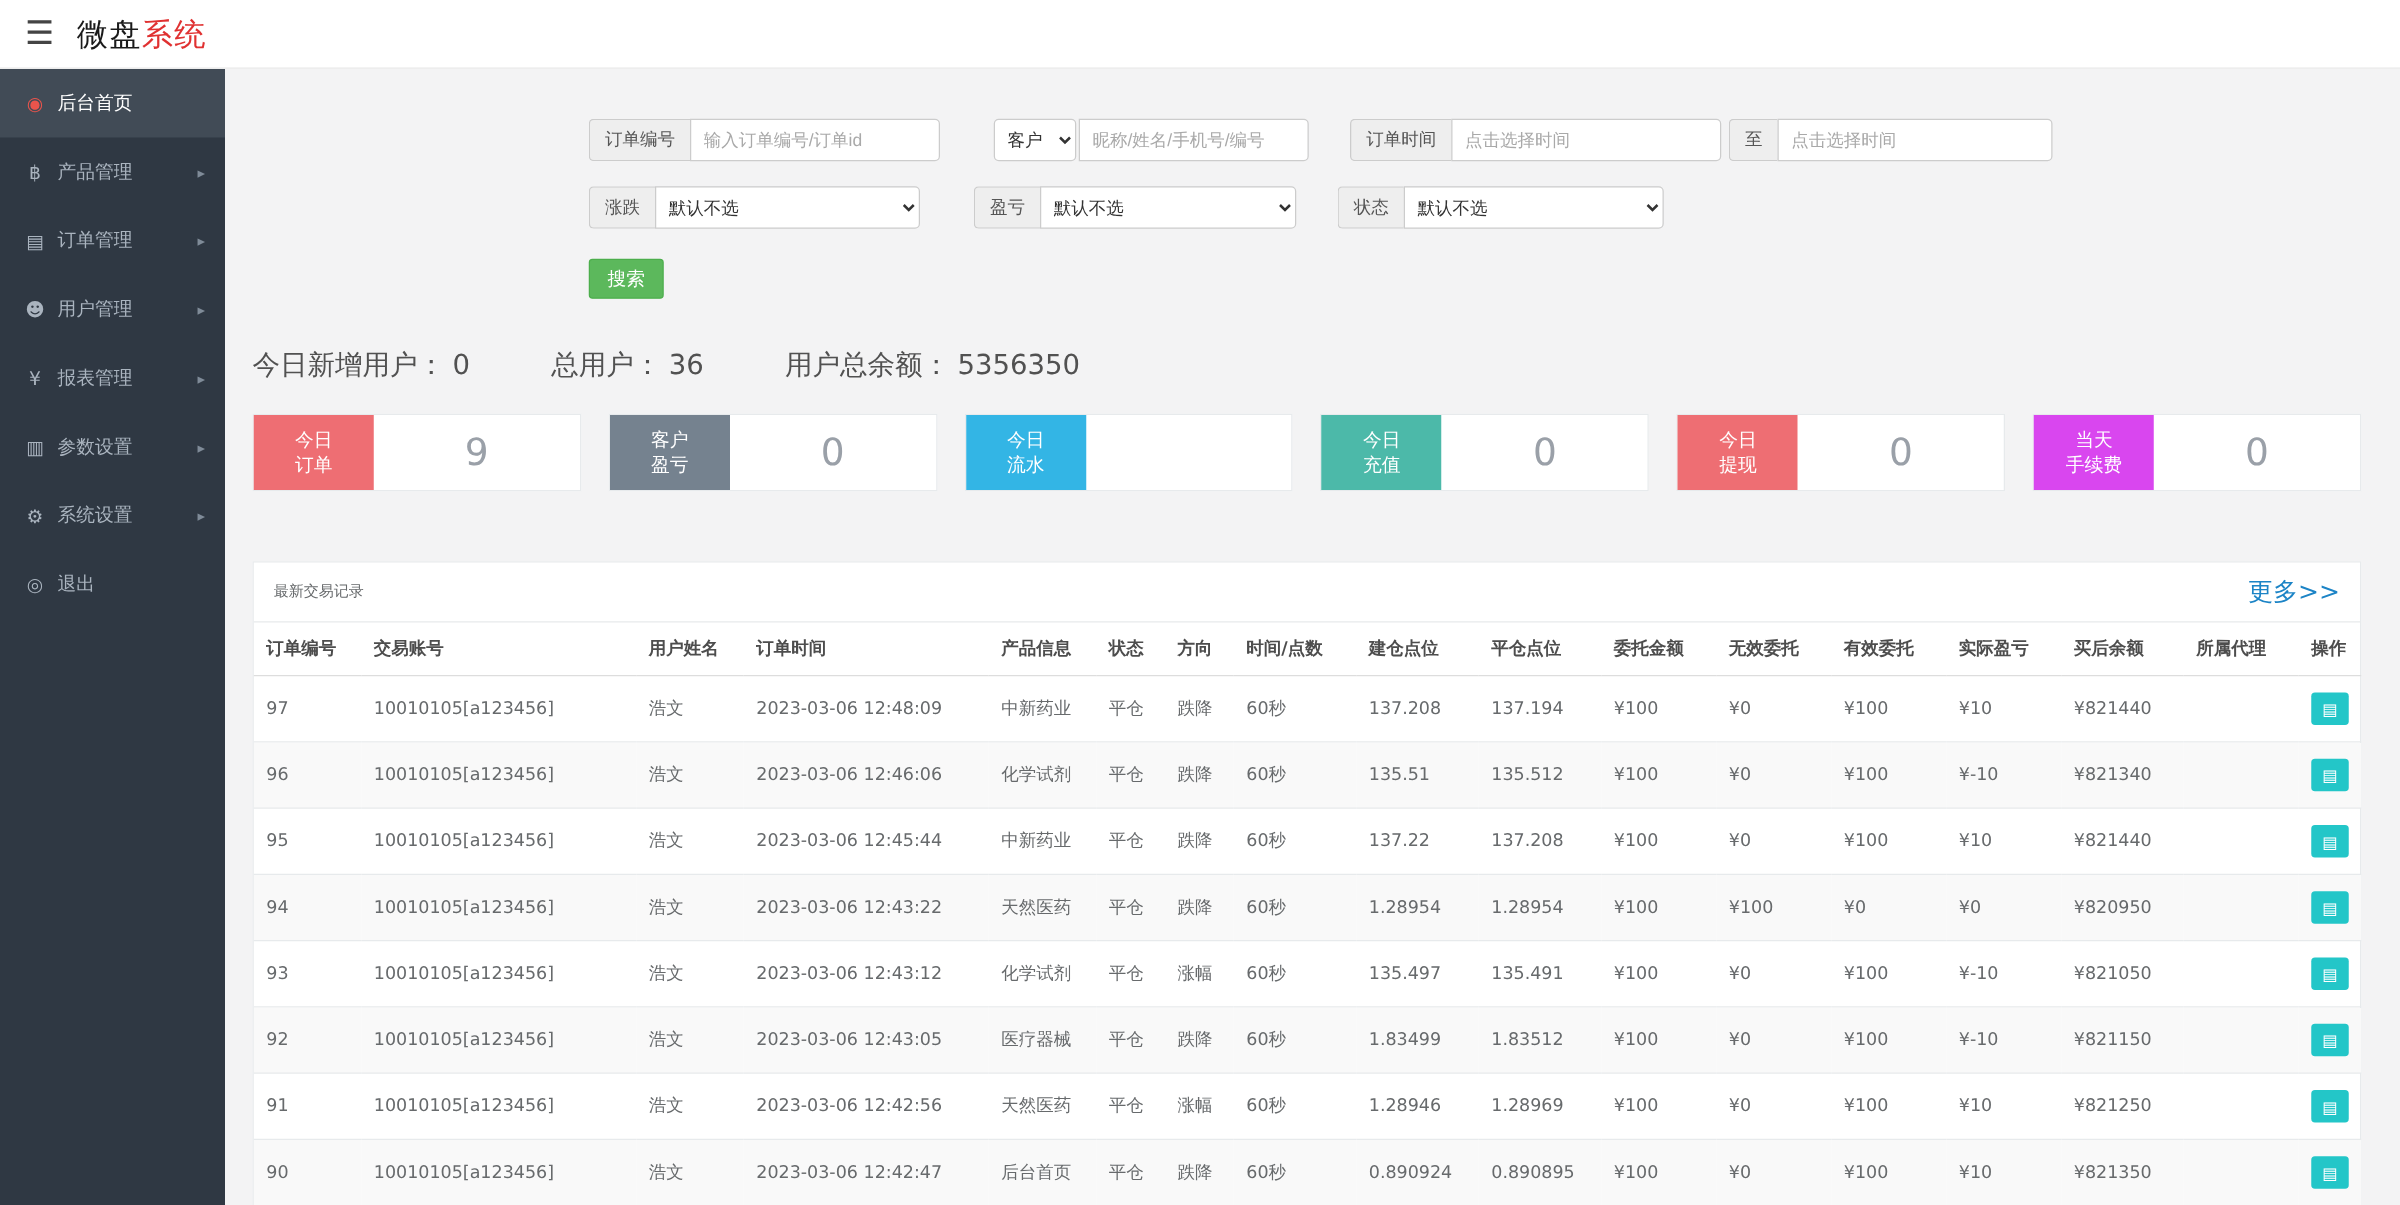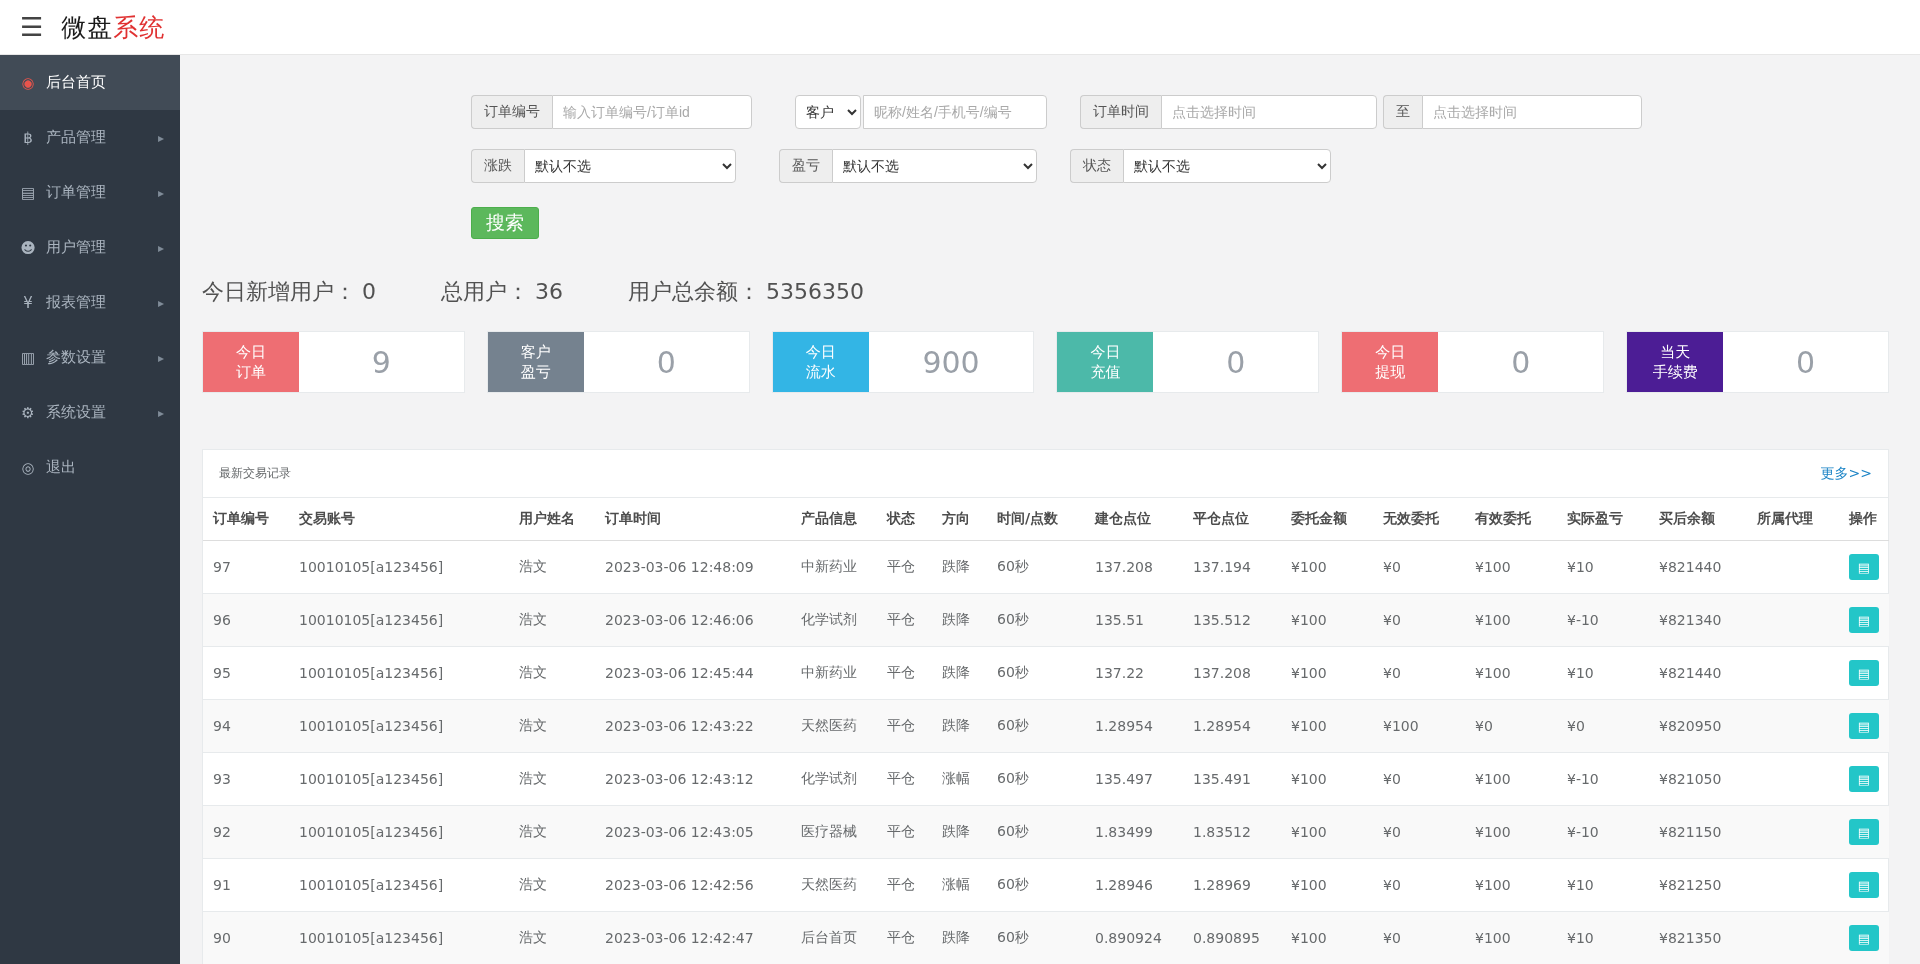--- a/index.html
+++ b/index.html
@@ -35,41 +35,41 @@
   .tinput{height:34px;border:1px solid #ccc;border-radius:0 4px 4px 0;padding:0 10px;
     font-size:14px;color:#555;background:#fff;outline:none}
   .tinput::placeholder{color:#a9a9a9}
   .w-a{width:200px}.w-b{width:184px}.w-c{width:216px}.w-d{width:220px}
   select.sel{height:34px;border:1px solid #ccc;background:#fff;color:#333;font-size:14px;
     padding:0 6px;outline:none}
   .sel-left{border-radius:4px;width:66px;margin-right:2px}
   .sel-right{border-radius:0 4px 4px 0}
   .w-s1{width:212px}.w-s2{width:205px}.w-s3{width:208px}
   .search-btn{margin-top:4px;height:32px;padding:0 14px;background:#5cb85c;border:1px solid #4cae4c;
-    border-radius:3px;color:#fff;font-size:19px;cursor:pointer}
+    border-radius:3px;color:#fff;font-size:15px;cursor:pointer}
 
   
   .stats-line{margin-top:38px;font-size:22px;color:#515151}
   .stats-line .stat{margin-right:58px}
   .stats-line .num{margin-left:6px}
 
   
   .cards{display:flex;gap:22px;width:1687px;margin-top:24px}
   .card{flex:1;display:flex;background:#fff;border:1px solid #e7eaec;height:62px}
   .card-label{width:96px;flex:none;color:#fff;display:flex;flex-direction:column;
     justify-content:center;align-items:center;font-size:15px;line-height:1.35}
   .card-value{flex:1;display:flex;align-items:center;justify-content:center;
     font-size:30px;color:#9aa0a8}
 
   
   .panel{width:1687px;margin-top:56px;background:#fff;border:1px solid #e7eaec}
   .panel-head{display:flex;justify-content:space-between;align-items:center;height:48px;
     padding:0 16px;border-bottom:1px solid #e7eaec}
   .panel-title{font-size:12px;color:#676a6c}
-  .more-link{font-size:14px;color:#1c84c6;cursor:pointer;text-decoration:none}
+  .more-link{font-size:20px;color:#1c84c6;cursor:pointer;text-decoration:none}
   table.trades{width:100%;border-collapse:collapse;table-layout:fixed;font-size:14px}
   .trades th{padding:12px 10px;text-align:left;font-size:14px;font-weight:bold;color:#4d4d4d;
     border-bottom:1px solid #ddd;white-space:nowrap;overflow:hidden}
   .trades td{padding:13px 10px;border-bottom:1px solid #e7eaec;color:#676a6c;
     white-space:nowrap;overflow:hidden}
   .trades tbody tr:nth-child(even){background:#f9f9f9}
   .c-green{color:#28a745}
   .c-red{color:#e60000}
   .op-btn{width:30px;height:26px;background:#23c6c8;border:none;border-radius:3px;color:#fff;
     font-size:13px;cursor:pointer;display:flex;align-items:center;justify-content:center}
@@ -182,38 +182,37 @@
           <span>客户</span>
           <span>盈亏</span>
         </div>
         <div class="card-value">0</div>
       </div>
       <div class="card">
         <div class="card-label" style="background: rgb(51, 181, 229);">
           <span>今日</span>
           <span>流水</span>
         </div>
-        <div class="card-value">900</div>
       </div>
       <div class="card">
         <div class="card-label" style="background: rgb(76, 185, 169);">
           <span>今日</span>
           <span>充值</span>
         </div>
         <div class="card-value">0</div>
       </div>
       <div class="card">
         <div class="card-label" style="background: rgb(238, 110, 115);">
           <span>今日</span>
           <span>提现</span>
         </div>
         <div class="card-value">0</div>
       </div>
       <div class="card">
-        <div class="card-label" style="background: #4c1d95;">
+        <div class="card-label" style="background: #d946ef;">
           <span>当天</span>
           <span>手续费</span>
         </div>
         <div class="card-value">0</div>
       </div>
     </div>
 
   <section class="panel">
     <div class="panel-head">
       <span class="panel-title">最新交易记录</span>

